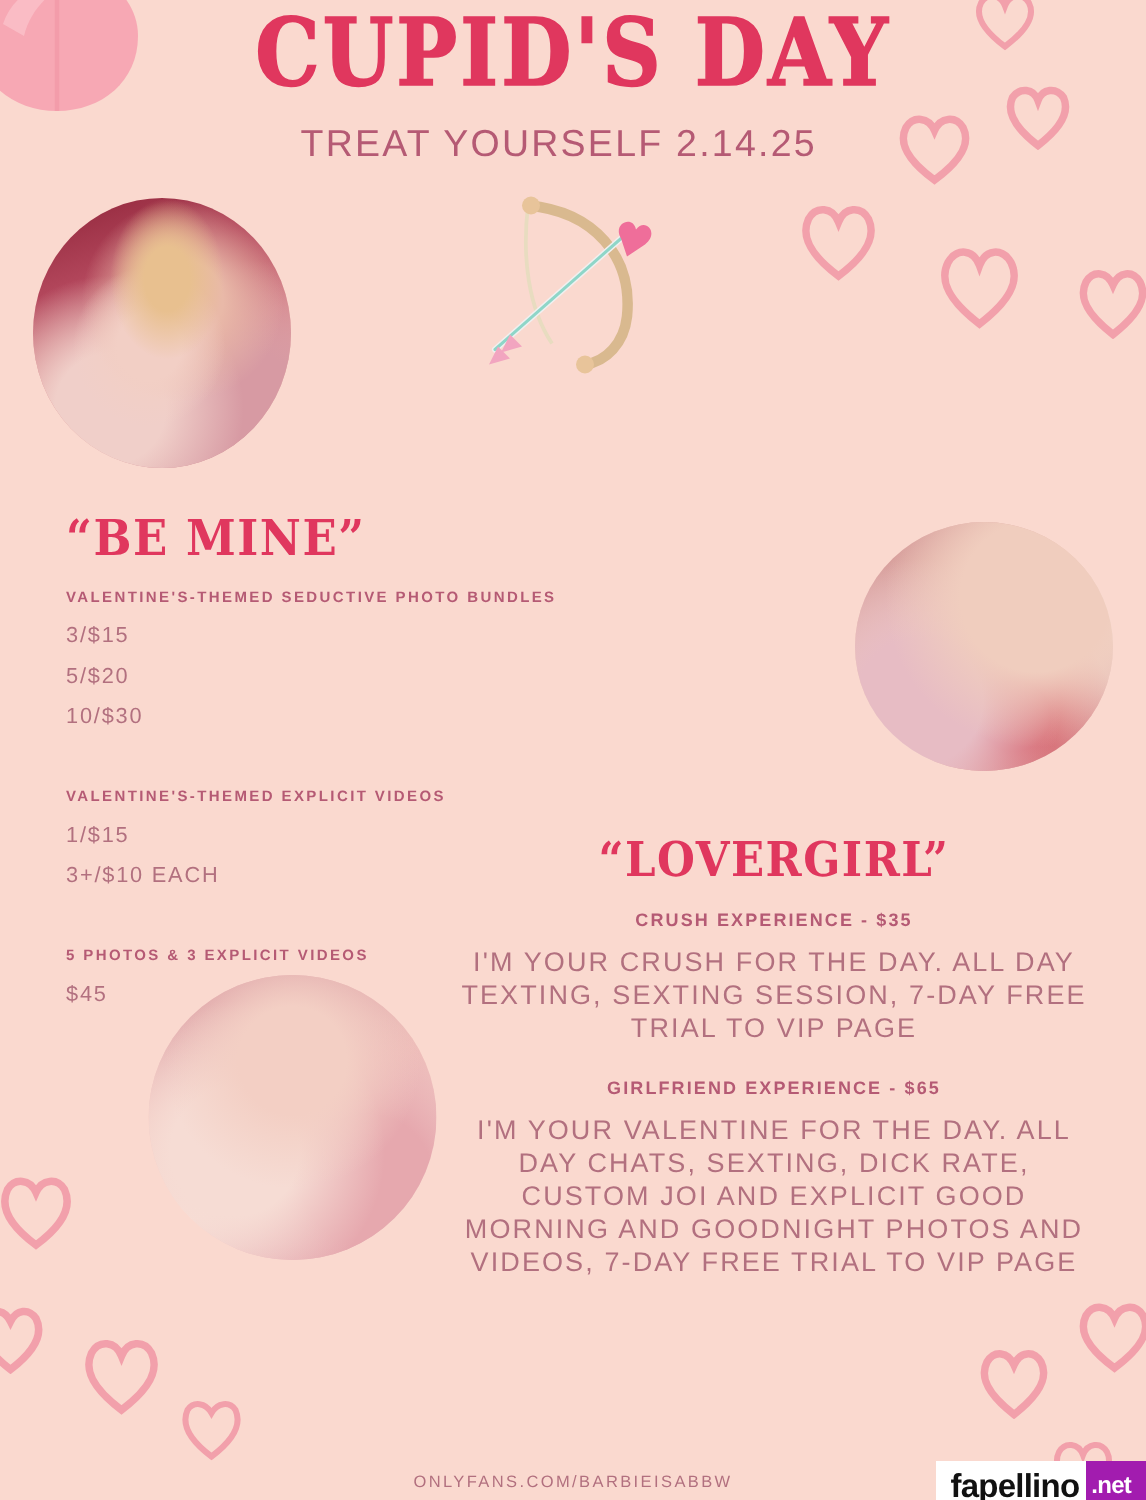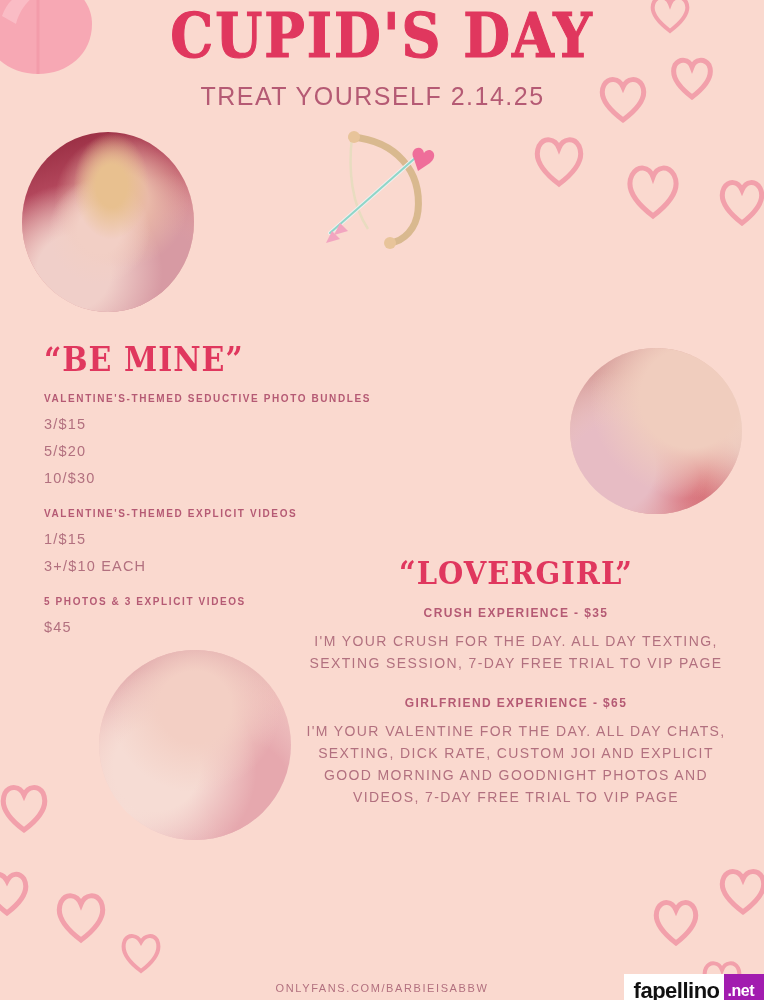--- a/index.html
+++ b/index.html
@@ -143,21 +143,21 @@
     letter-spacing: 1.6px;
     color: #b55a74;
     margin: 0 0 12px 0;
   }
   .price-line {
     font-size: 14.5px;
     letter-spacing: 1.2px;
     color: #b2707f;
     margin: 0 0 11px 0;
   }
-  .gap-block { margin-top: 22px; }
+  .gap-block { margin-top: 40px; }
 
   
   .col-right {
     position: absolute;
     left: 300px;
     top: 520px;
     width: 432px;
     text-align: center;
     margin-top: 36px;
   }
@@ -167,21 +167,21 @@
     transform: scaleY(1.1);
   }
   .exp-title {
     font-size: 12px;
     font-weight: bold;
     letter-spacing: 1.4px;
     color: #b55a74;
     margin: 0 0 10px 0;
   }
   .exp-body {
-    font-size: 14px;
+    font-size: 18px;
     letter-spacing: 1.4px;
     color: #b2707f;
     line-height: 22px;
     margin: 0 0 22px 0;
   }
 
   
   .footer {
     position: absolute;
     left: 0;

